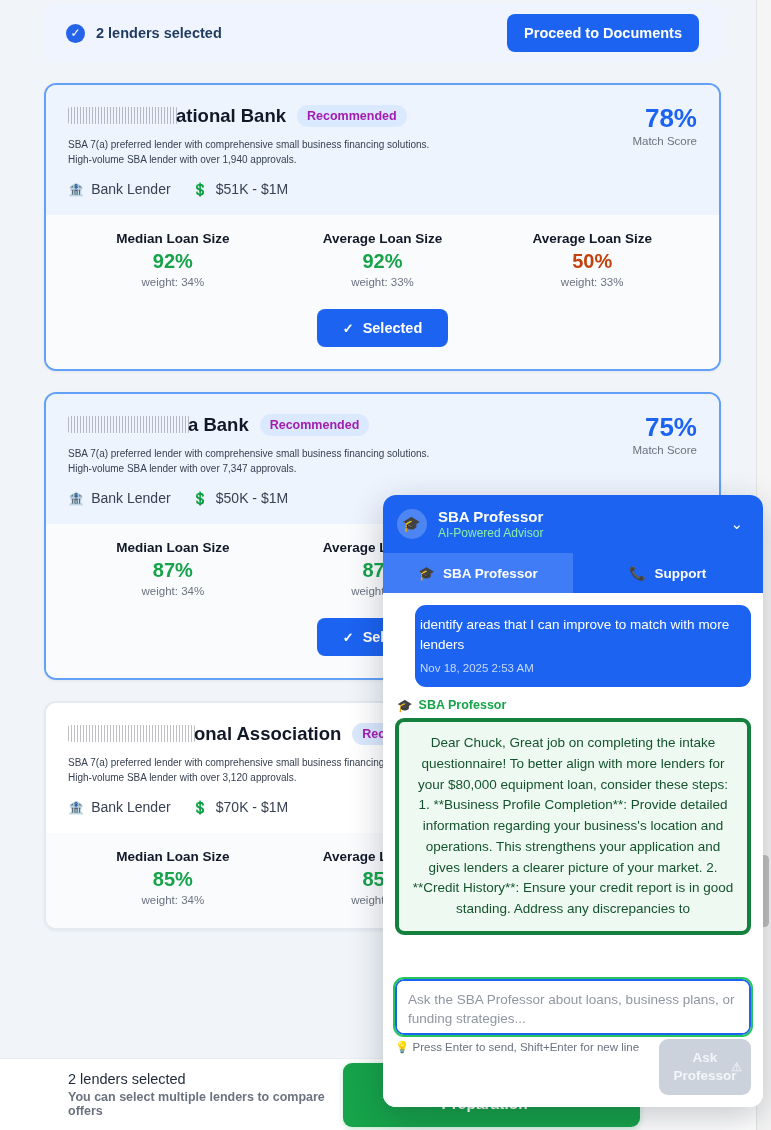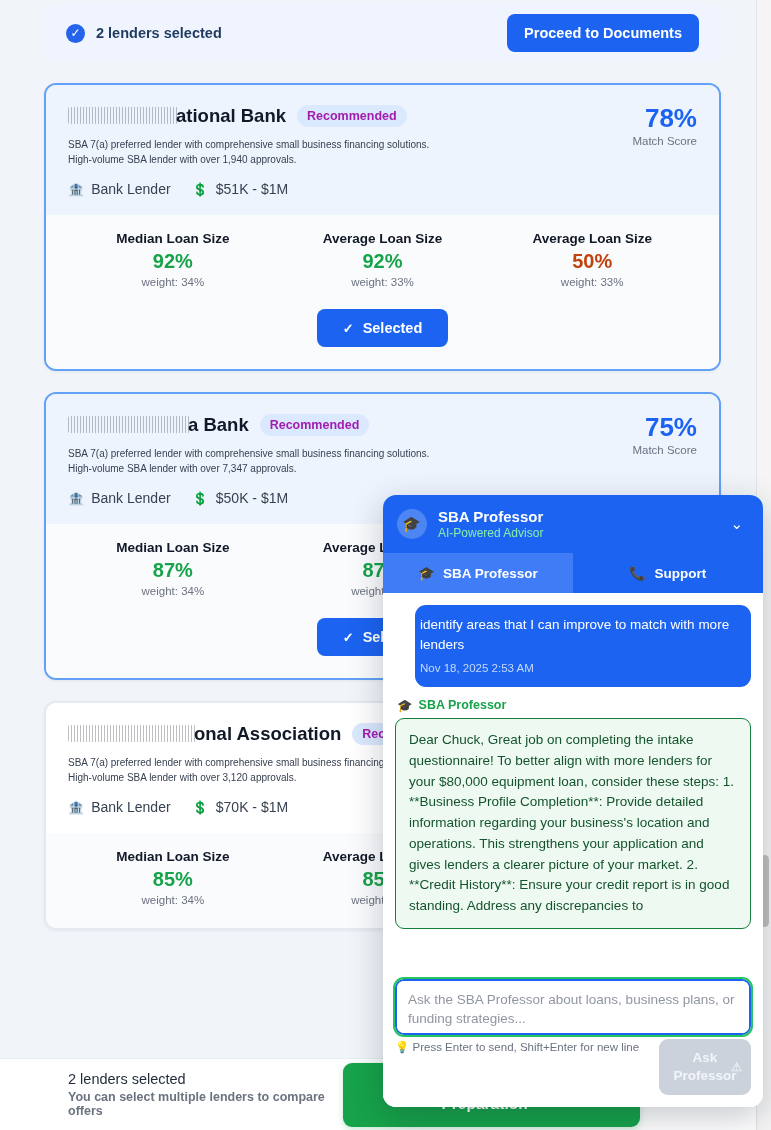--- a/index.html
+++ b/index.html
@@ -181,23 +181,24 @@
     padding: 10px 5px; margin-left: 20px; margin-top: 4px;
     font-size: 13.5px; line-height: 1.48;
   }
   .msg-time { font-size: 11.5px; color: #c6d9fd; margin-top: 5px; }
   .bot-name {
     display: flex; align-items: center; gap: 6px;
     font-size: 12.5px; font-weight: 700; color: #16a34a;
     margin: 11px 0 5px 2px;
   }
   .msg-bot {
-    background: #eefaf1; border: 1px solid #15803d; border-radius: 9px;
+    background: #eefaf1; border: 4px solid #15803d; border-radius: 9px;
     padding: 11px 13px; font-size: 13.5px; line-height: 1.54;
     color: #14532d;
+    text-align: center;
   }
 
   .chat-input-area { background: #fff; padding: 10px 12px 12px 12px; }
   .chat-textarea {
     width: 100%; height: 56px; resize: none;
     border: 2px solid #1b63f0; outline: 2px solid #22c55e; outline-offset: 0px;
     border-radius: 9px; padding: 9px 11px;
     font-size: 13.5px; font-family: inherit; color: #111827; line-height: 1.42;
   }
   .chat-textarea::placeholder { color: #9096a1; }

